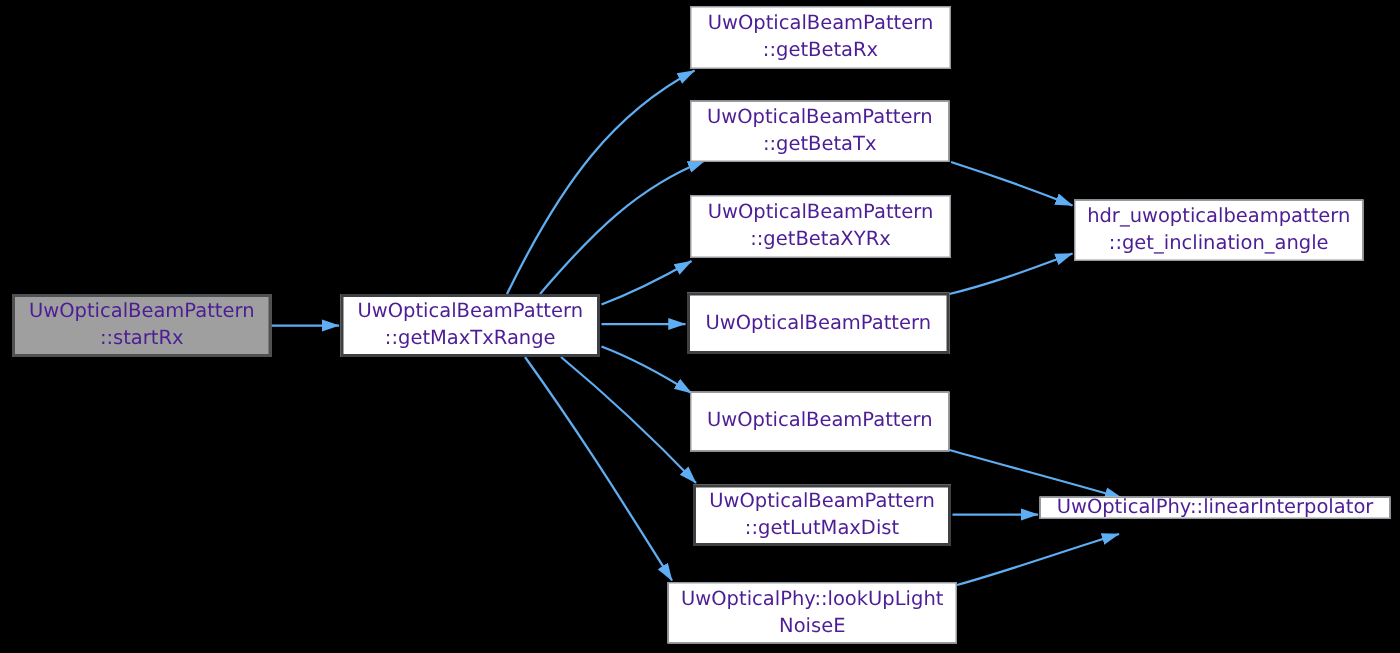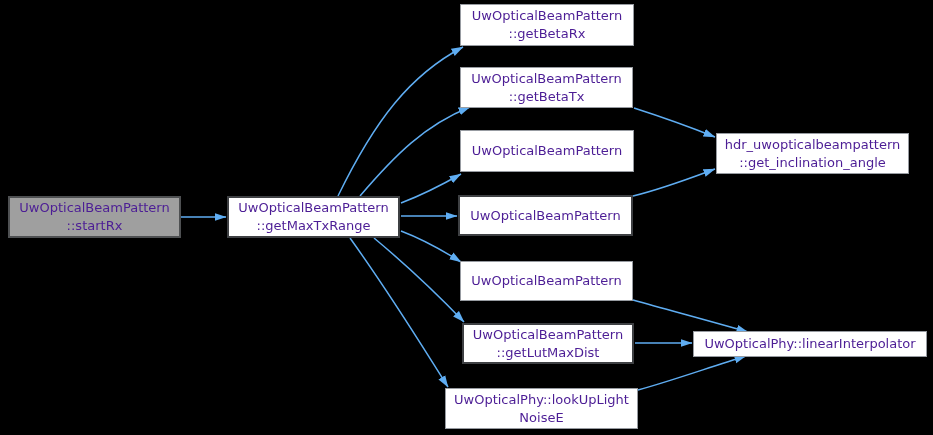--- a/index.html
+++ b/index.html
@@ -78,20 +78,21 @@
     <span>::getBetaRx</span>
   </div>
 
   <div class="node" style="left:460px;top:67px;width:173px;height:41px;">
     <span>UwOpticalBeamPattern</span>
     <span>::getBetaTx</span>
   </div>
 
   <div class="node" style="left:460px;top:130px;width:174px;height:42px;">
     <span>UwOpticalBeamPattern</span>
+    <span>::getBetaXYRx</span>
   </div>
 
   <div class="node dark-border" style="left:458px;top:195px;width:175px;height:41px;">
     <span>UwOpticalBeamPattern</span>
   </div>
 
   <div class="node" style="left:460px;top:261px;width:173px;height:40px;">
     <span>UwOpticalBeamPattern</span>
   </div>
 
@@ -103,17 +104,17 @@
   <div class="node" style="left:445px;top:388px;width:193px;height:41px;">
     <span>UwOpticalPhy::lookUpLight</span>
     <span>NoiseE</span>
   </div>
 
   <div class="node" style="left:716px;top:133px;width:193px;height:41px;text-align:center;">
     <span>hdr_uwopticalbeampattern</span>
     <span>::get_inclination_angle</span>
   </div>
 
-  <div class="node" style="left:693px;top:331px;width:234px;height:26px;">
+  <div class="node" style="left:693px;top:331px;width:234px;height:15px;">
     <span>UwOpticalPhy::linearInterpolator</span>
   </div>
 
 </div>
 
 </body></html>

